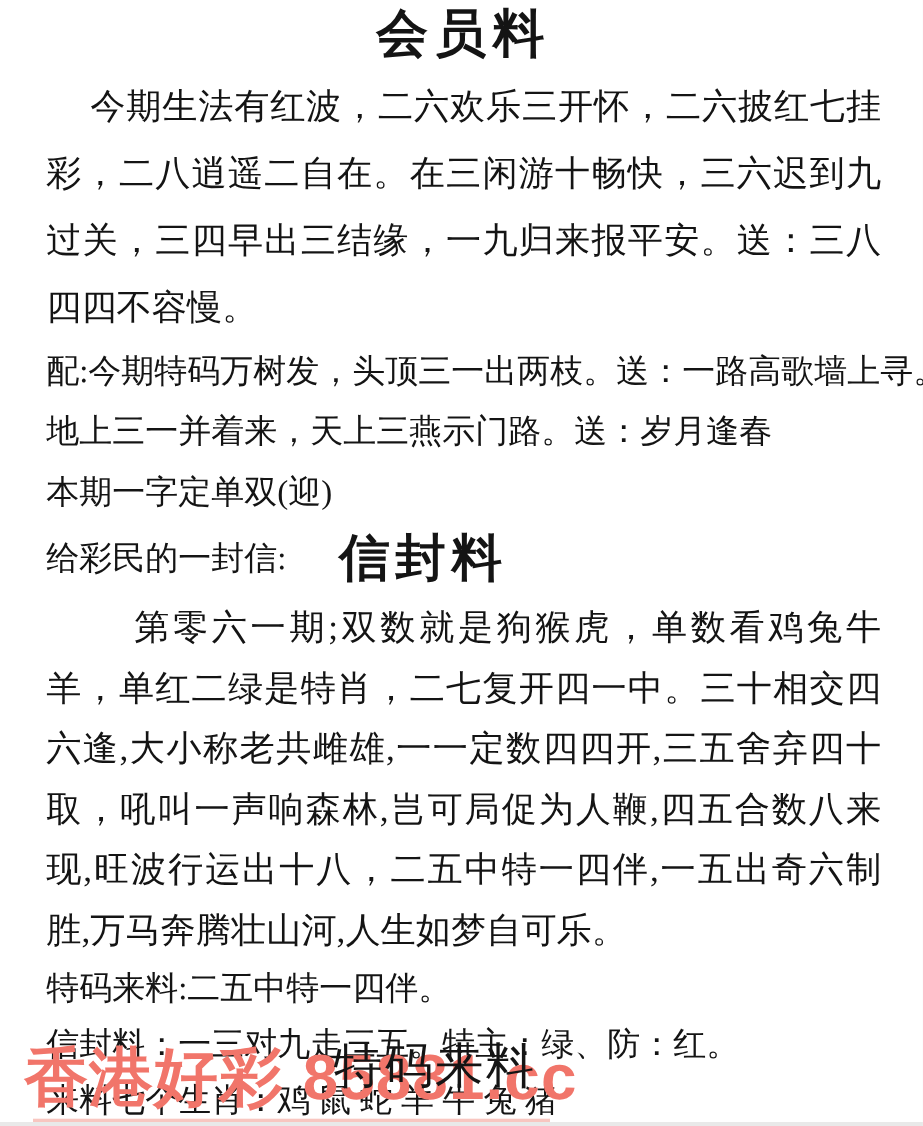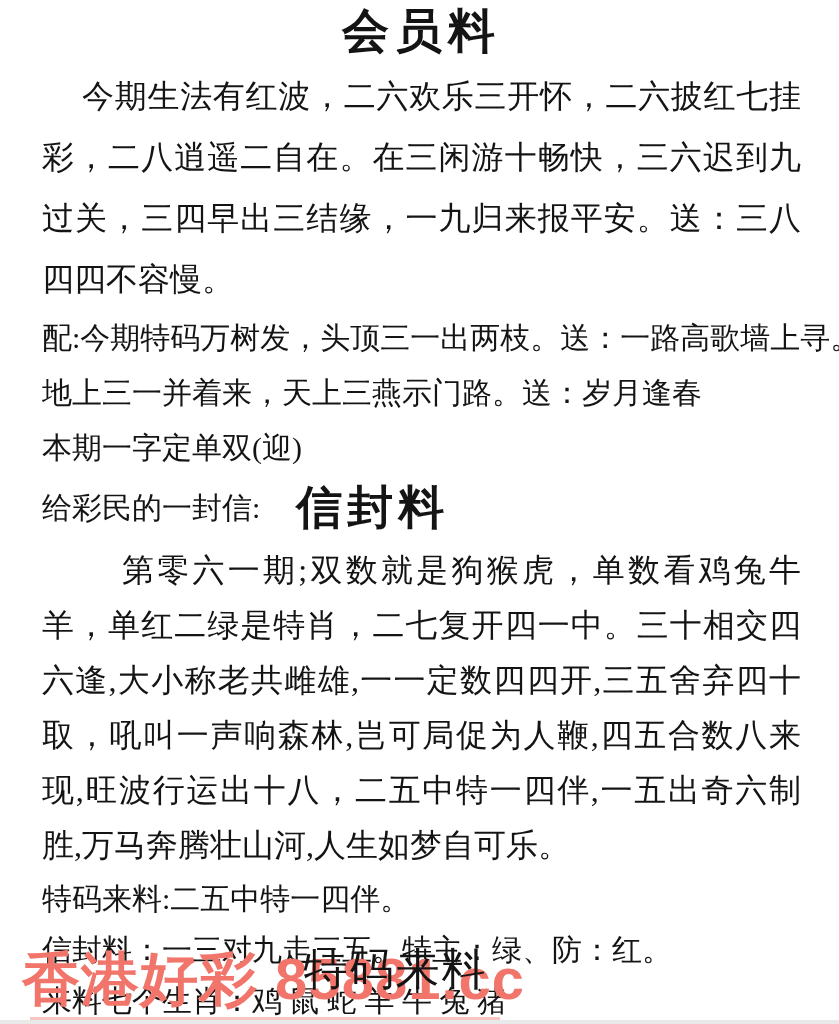--- a/index.html
+++ b/index.html
@@ -35,21 +35,21 @@
   .line {
     margin: 0;
     font-size: 30px;
     line-height: 55px;
     white-space: nowrap;
   }
   .line.tight { line-height: 51px; }
   .letter-row {
     display: flex;
     align-items: flex-start;
-    gap: 36px;
+    gap: 48px;
     margin-top: 2px;
     height: 62px;
   }
   .letter-row .label { font-size: 30px; line-height: 62px; white-space: nowrap; }
   .subtitle {
     font-size: 46px;
     font-weight: bold;
     letter-spacing: 5px;
     line-height: 62px;
     white-space: nowrap;

